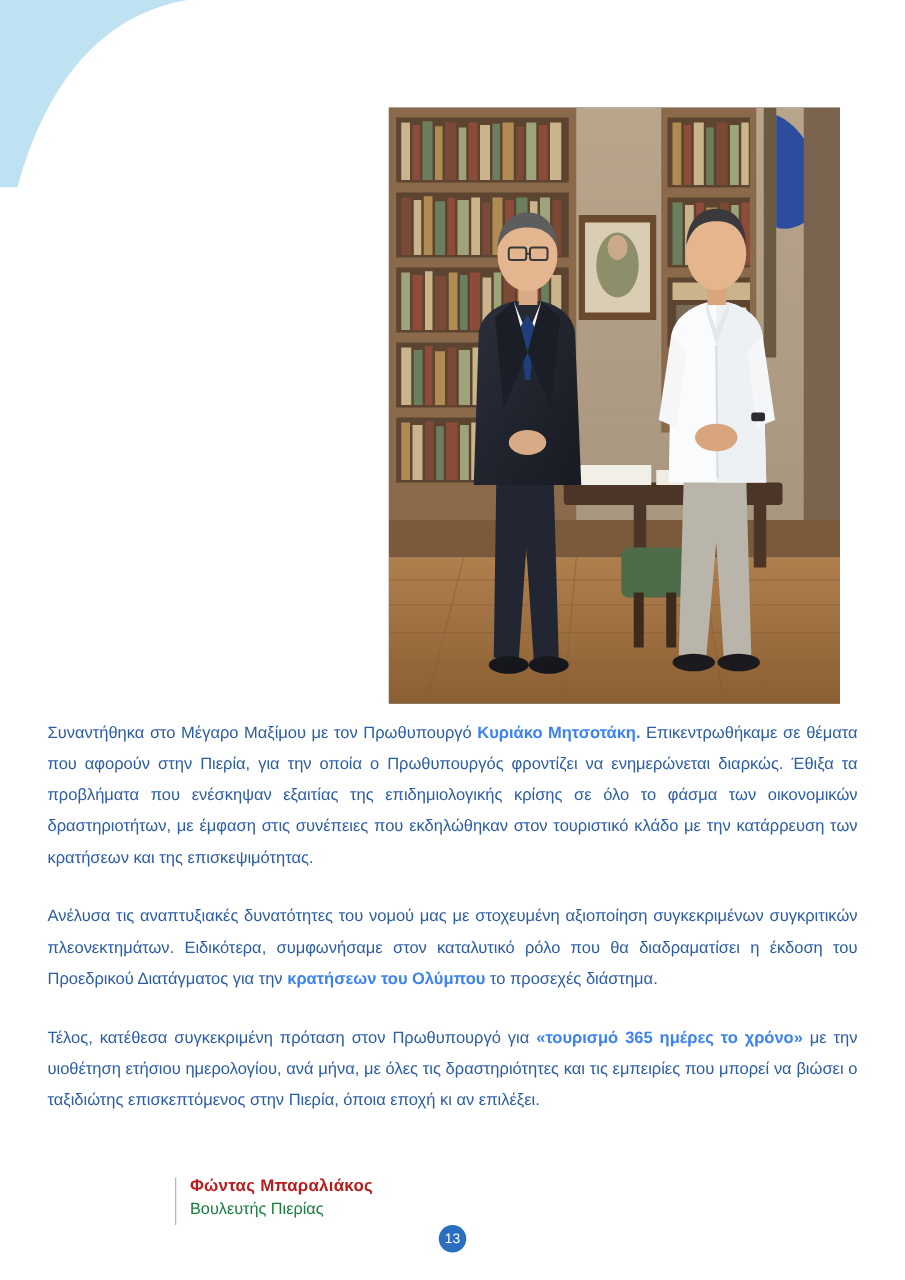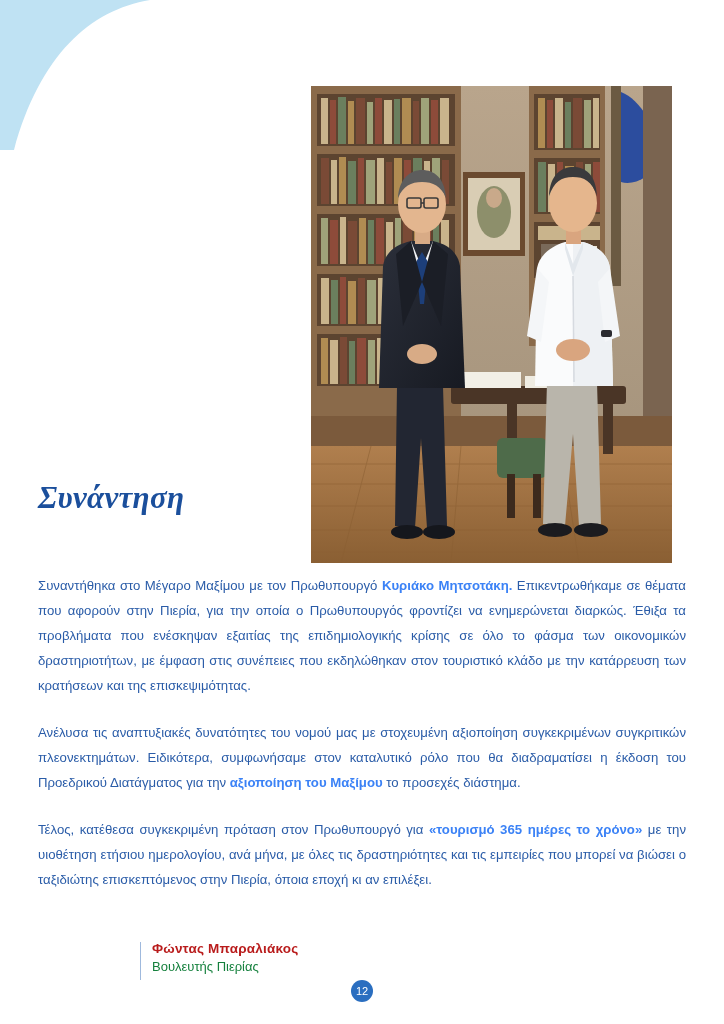--- a/index.html
+++ b/index.html
@@ -357,28 +357,27 @@
       <rect x="255" y="138" width="15" height="20" fill="#d9a57f"></rect>
 
       <ellipse cx="262" cy="117" rx="24" ry="29" fill="#e5b68d"></ellipse>
 
       <path d="M238,110 C239,88 251,81 262,81 C274,81 285,88 286,110 C281,95 273,91 262,91 C250,91 243,96 238,110 Z" fill="#3a3a3c"></path>
     </g>
   </svg>
 </div>
 
 <div class="headline">
-  <span>Συνάντηση</span>
 </div>
 
 <div class="body-copy">
   <p><span>Συναντήθηκα στο Μέγαρο Μαξίμου με τον Πρωθυπουργό </span><b>Κυριάκο Μητσοτάκη.</b><span> Επικεντρωθήκαμε σε θέματα που αφορούν στην Πιερία, για την οποία ο Πρωθυπουργός φροντίζει να ενημερώνεται διαρκώς. Έθιξα τα προβλήματα που ενέσκηψαν εξαιτίας της επιδημιολογικής κρίσης σε όλο το φάσμα των οικονομικών δραστηριοτήτων, με έμφαση στις συνέπειες που εκδηλώθηκαν στον τουριστικό κλάδο με την κατάρρευση των κρατήσεων και της επισκεψιμότητας.</span></p>
-  <p><span>Ανέλυσα τις αναπτυξιακές δυνατότητες του νομού μας με στοχευμένη αξιοποίηση συγκεκριμένων συγκριτικών πλεονεκτημάτων. Ειδικότερα, συμφωνήσαμε στον καταλυτικό ρόλο που θα διαδραματίσει η έκδοση του Προεδρικού Διατάγματος για την </span><b>αξιοποίηση του Μαξίμου</b><span> το προσεχές διάστημα.</span></p>
+  <p><span>Ανέλυσα τις αναπτυξιακές δυνατότητες του νομού μας με στοχευμένη αξιοποίηση συγκεκριμένων συγκριτικών πλεονεκτημάτων. Ειδικότερα, συμφωνήσαμε στον καταλυτικό ρόλο που θα διαδραματίσει η έκδοση του Προεδρικού Διατάγματος για την </span><b>κρατήσεων του Ολύμπου</b><span> το προσεχές διάστημα.</span></p>
   <p><span>Τέλος, κατέθεσα συγκεκριμένη πρόταση στον Πρωθυπουργό για </span><b>«τουρισμό 365 ημέρες το χρόνο»</b><span> με την υιοθέτηση ετήσιου ημερολογίου, ανά μήνα, με όλες τις δραστηριότητες και τις εμπειρίες που μπορεί να βιώσει ο ταξιδιώτης επισκεπτόμενος στην Πιερία, όποια εποχή κι αν επιλέξει.</span></p>
 </div>
 
 <div class="footer">
   <div class="logo-divider"></div>
   <div class="footer-name">Φώντας Μπαραλιάκος</div>
   <div class="footer-role">Βουλευτής Πιερίας</div>
 </div>
 
-<div class="page-badge">12</div>
+<div class="page-badge">13</div>
 
 </body></html>

